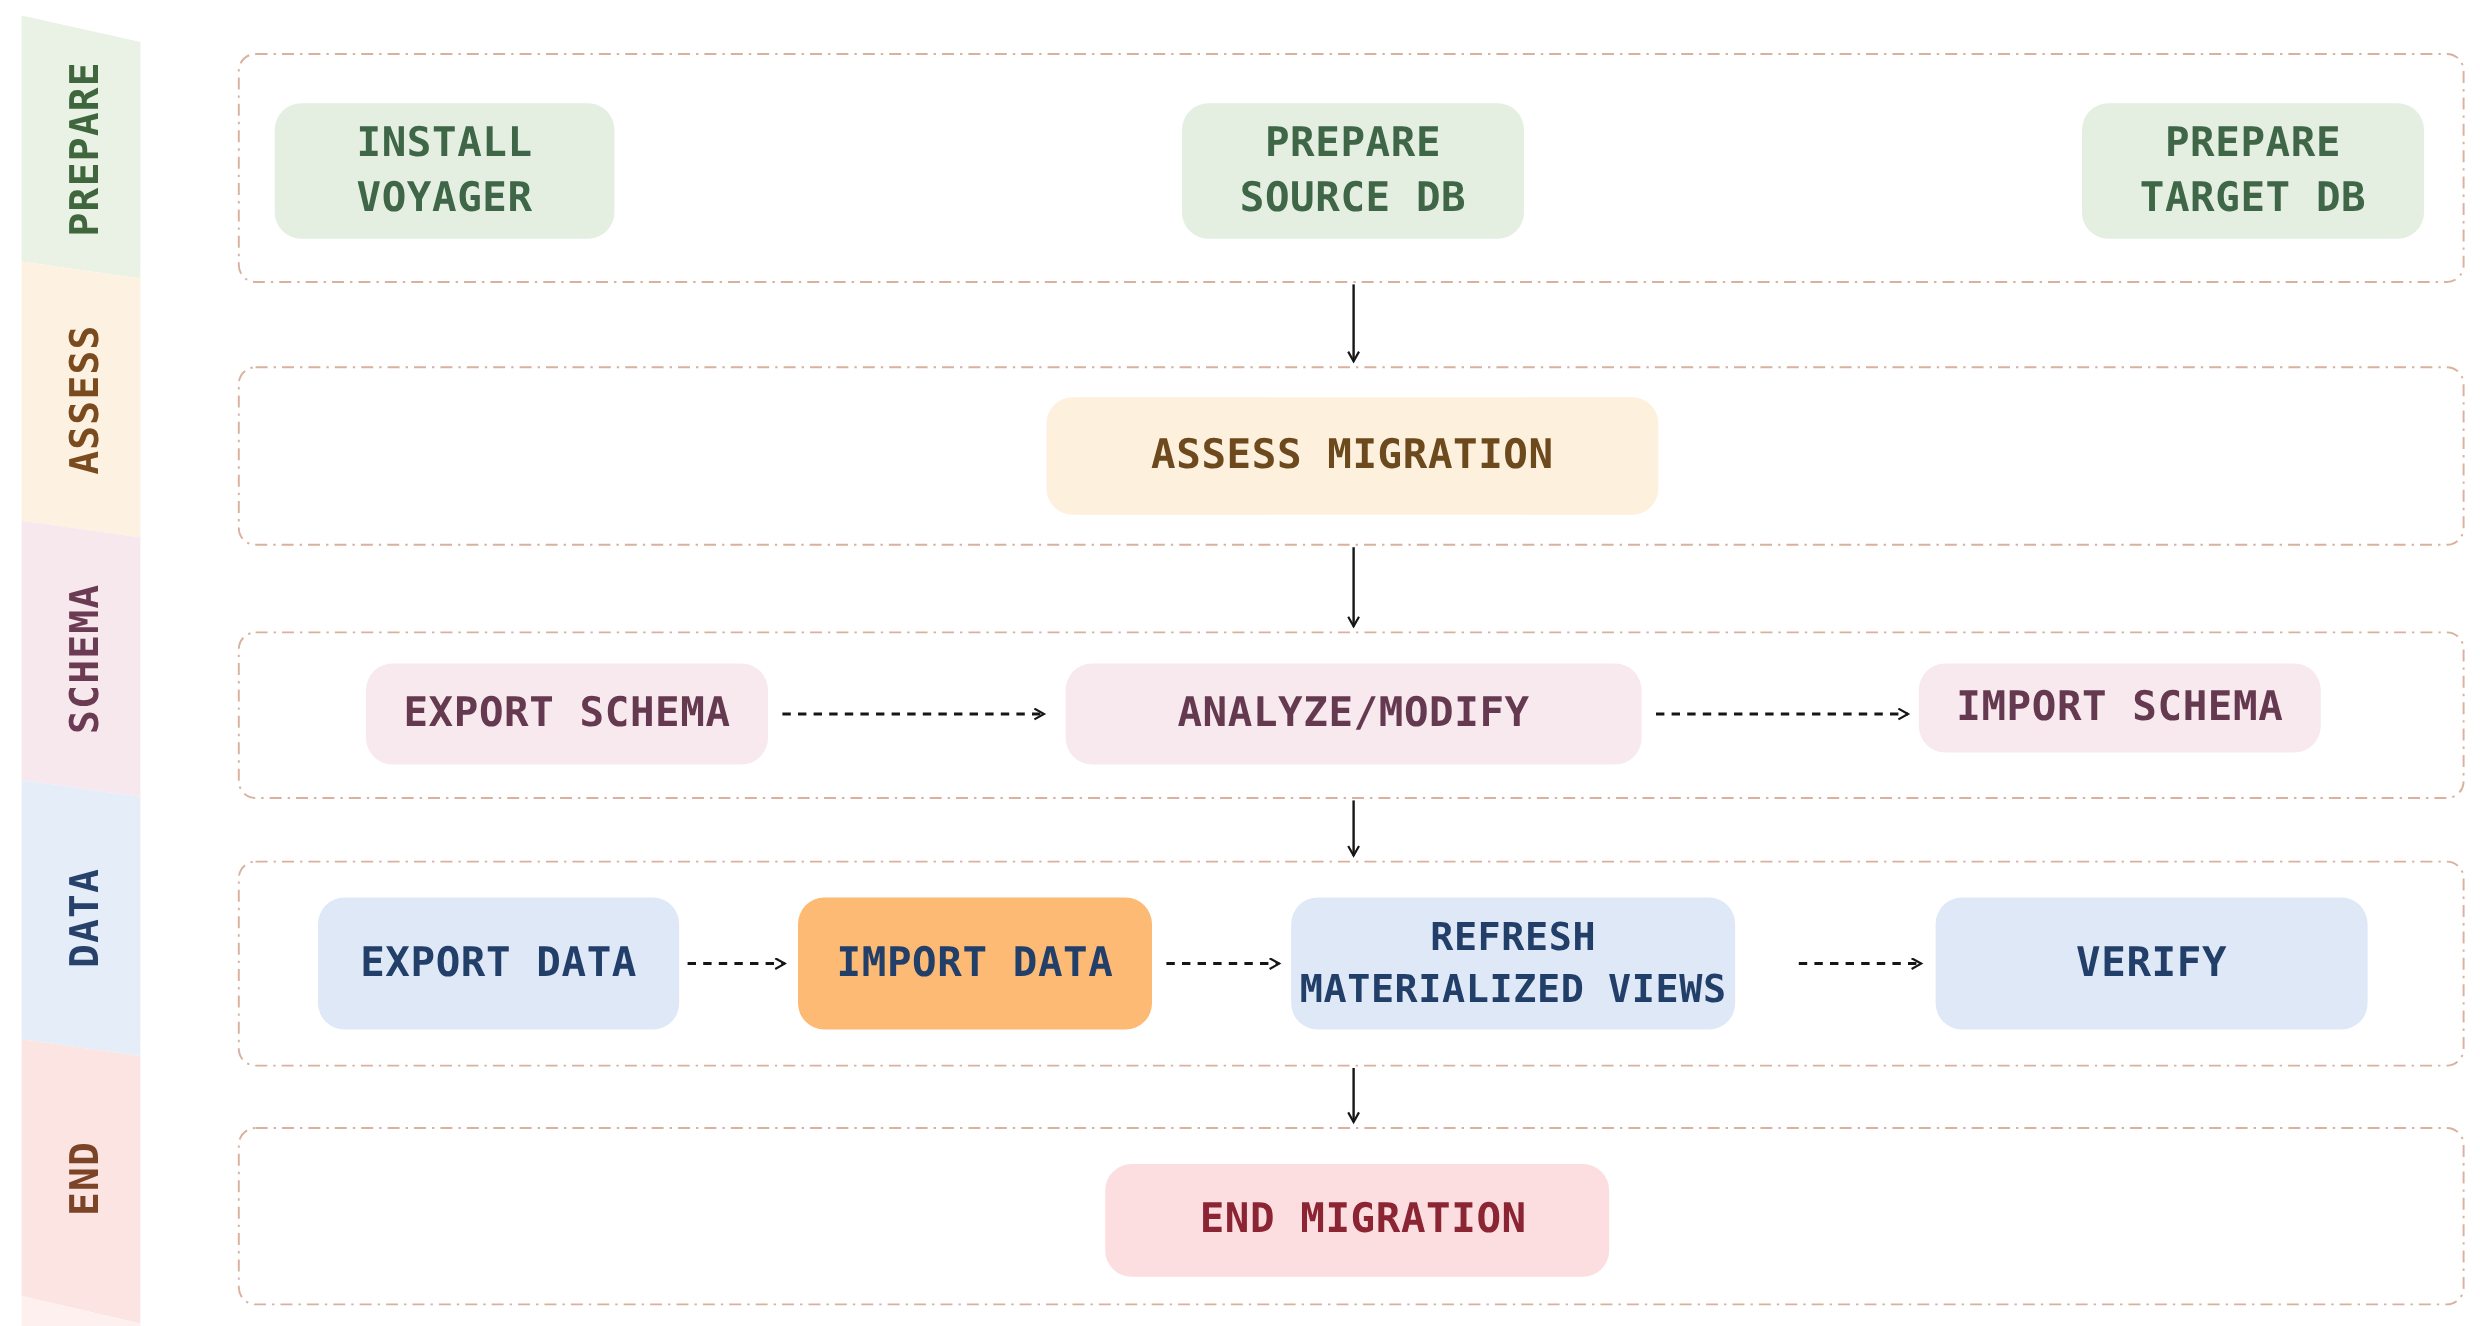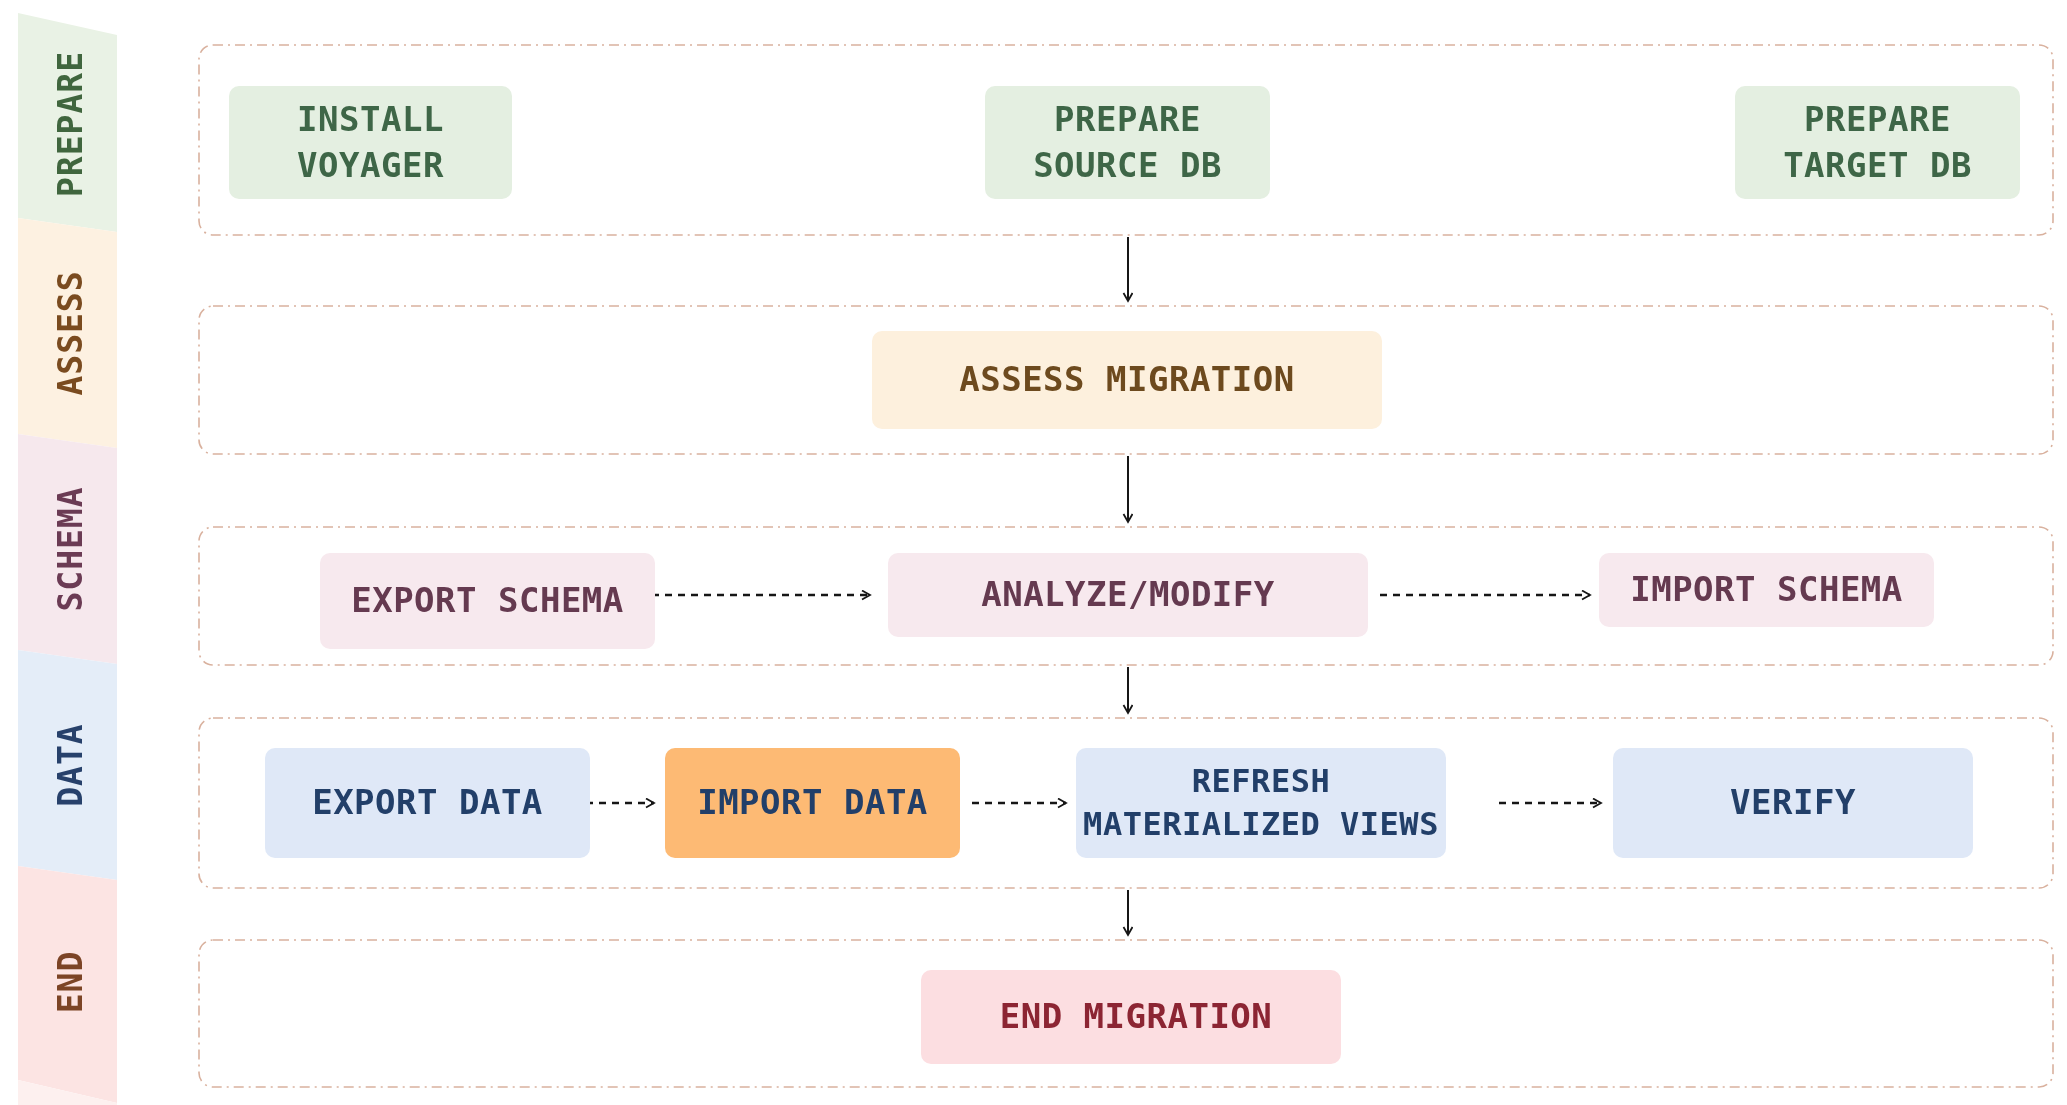--- a/index.html
+++ b/index.html
@@ -12,21 +12,21 @@
   }
   .layer{position:absolute;left:0;top:0;}
   .ribbon-label{
     font-family:"DejaVu Sans Mono","Liberation Mono",monospace;
     font-weight:bold;font-size:33px;letter-spacing:1px;
   }
   .step{
     position:absolute;
     display:flex;align-items:center;justify-content:center;
     text-align:center;
-    border-radius:10px;
+    border-radius:22px;
     font-weight:bold;font-size:34px;line-height:1.35;
     white-space:pre-line;
     letter-spacing:0.5px;
   }
 </style>
 </head>
 <body>
 
 <div class="canvas">
 
@@ -78,25 +78,25 @@
 
   <div class="step" style="left: 229px; top: 86px; width: 283px; height: 113px; background-color: rgb(228, 239, 225); color: rgb(62, 102, 71);">INSTALL
 VOYAGER</div>
   <div class="step" style="left: 985px; top: 86px; width: 285px; height: 113px; background-color: rgb(228, 239, 225); color: rgb(62, 102, 71);">PREPARE
 SOURCE DB</div>
   <div class="step" style="left: 1735px; top: 86px; width: 285px; height: 113px; background-color: rgb(228, 239, 225); color: rgb(62, 102, 71);">PREPARE
 TARGET DB</div>
 
   <div class="step" style="left: 872px; top: 331px; width: 510px; height: 98px; background-color: rgb(253, 240, 221); color: rgb(109, 74, 30);">ASSESS MIGRATION</div>
 
-  <div class="step" style="left: 305px; top: 553px; width: 335px; height: 96px; background-color: rgb(247, 233, 238); color: rgb(101, 58, 80); margin-left: 15px;">EXPORT SCHEMA</div>
+  <div class="step" style="left: 305px; top: 553px; width: 335px; height: 84px; background-color: rgb(247, 233, 238); color: rgb(101, 58, 80);">EXPORT SCHEMA</div>
   <div class="step" style="left: 888px; top: 553px; width: 480px; height: 84px; background-color: rgb(247, 233, 238); color: rgb(101, 58, 80);">ANALYZE/MODIFY</div>
   <div class="step" style="left: 1599px; top: 553px; width: 335px; height: 74px; background-color: rgb(247, 233, 238); color: rgb(101, 58, 80);">IMPORT SCHEMA</div>
 
-  <div class="step" style="left: 265px; top: 748px; width: 325px; height: 110px; background-color: rgb(223, 232, 247); color: rgb(34, 63, 105);">EXPORT DATA</div>
+  <div class="step" style="left: 265px; top: 748px; width: 301px; height: 110px; background-color: rgb(223, 232, 247); color: rgb(34, 63, 105);">EXPORT DATA</div>
   <div class="step" style="left: 665px; top: 748px; width: 295px; height: 110px; background-color: #fdba74; color: rgb(34, 63, 105);">IMPORT DATA</div>
   <div class="step" style="left: 1076px; top: 748px; width: 370px; height: 110px; font-size: 32px; background-color: rgb(223, 232, 247); color: rgb(34, 63, 105);">REFRESH
 MATERIALIZED VIEWS</div>
   <div class="step" style="left: 1613px; top: 748px; width: 360px; height: 110px; background-color: rgb(223, 232, 247); color: rgb(34, 63, 105); text-align: center;">VERIFY</div>
 
   <div class="step" style="left: 921px; top: 970px; width: 410px; height: 94px; background-color: rgb(252, 222, 225); color: rgb(140, 37, 51); padding-left: 10px;">END MIGRATION</div>
 
 </div>
 
 </body></html>

